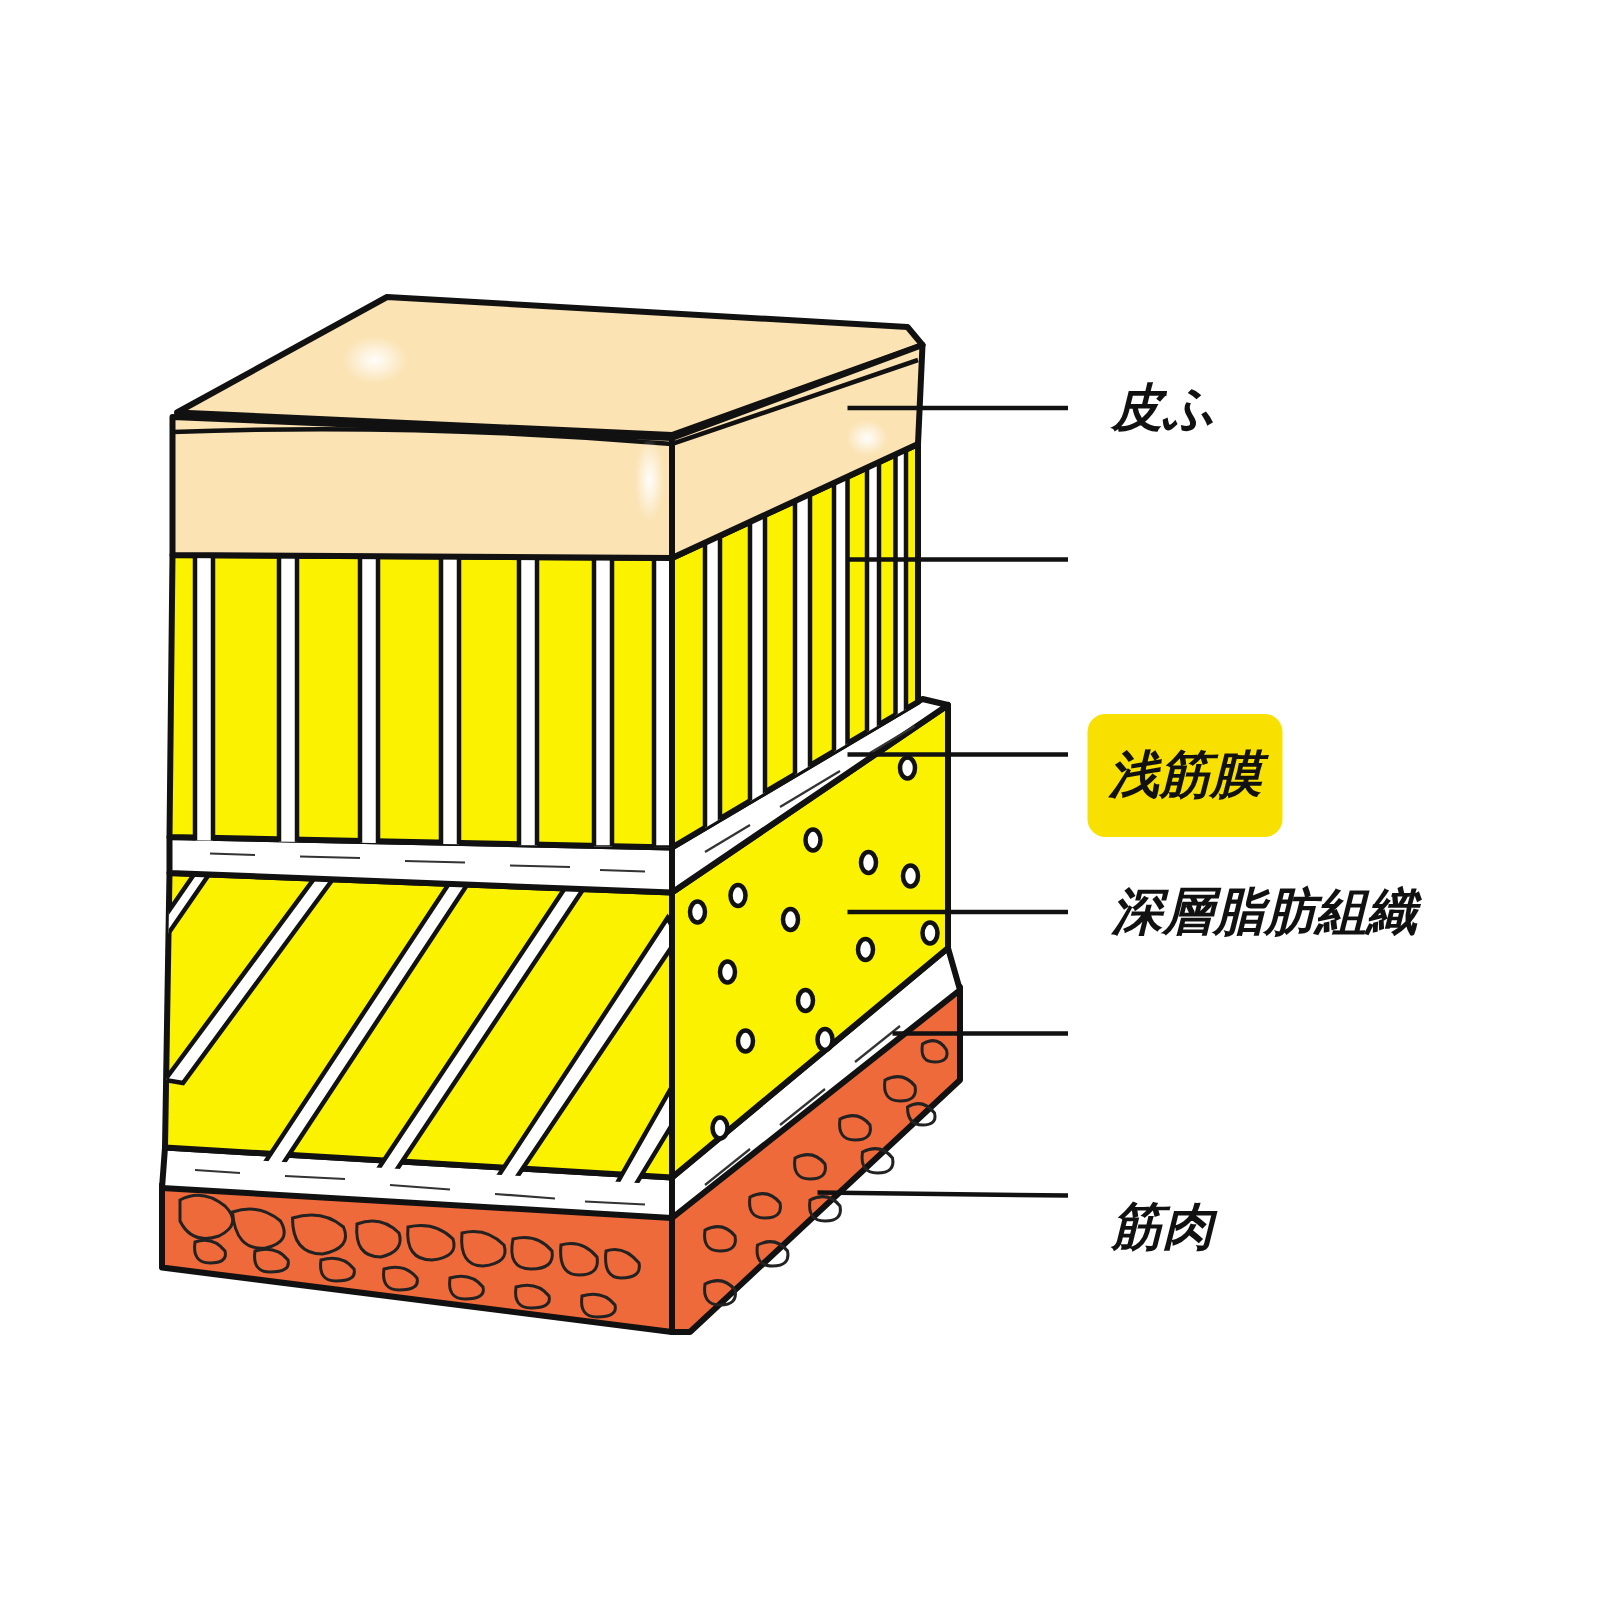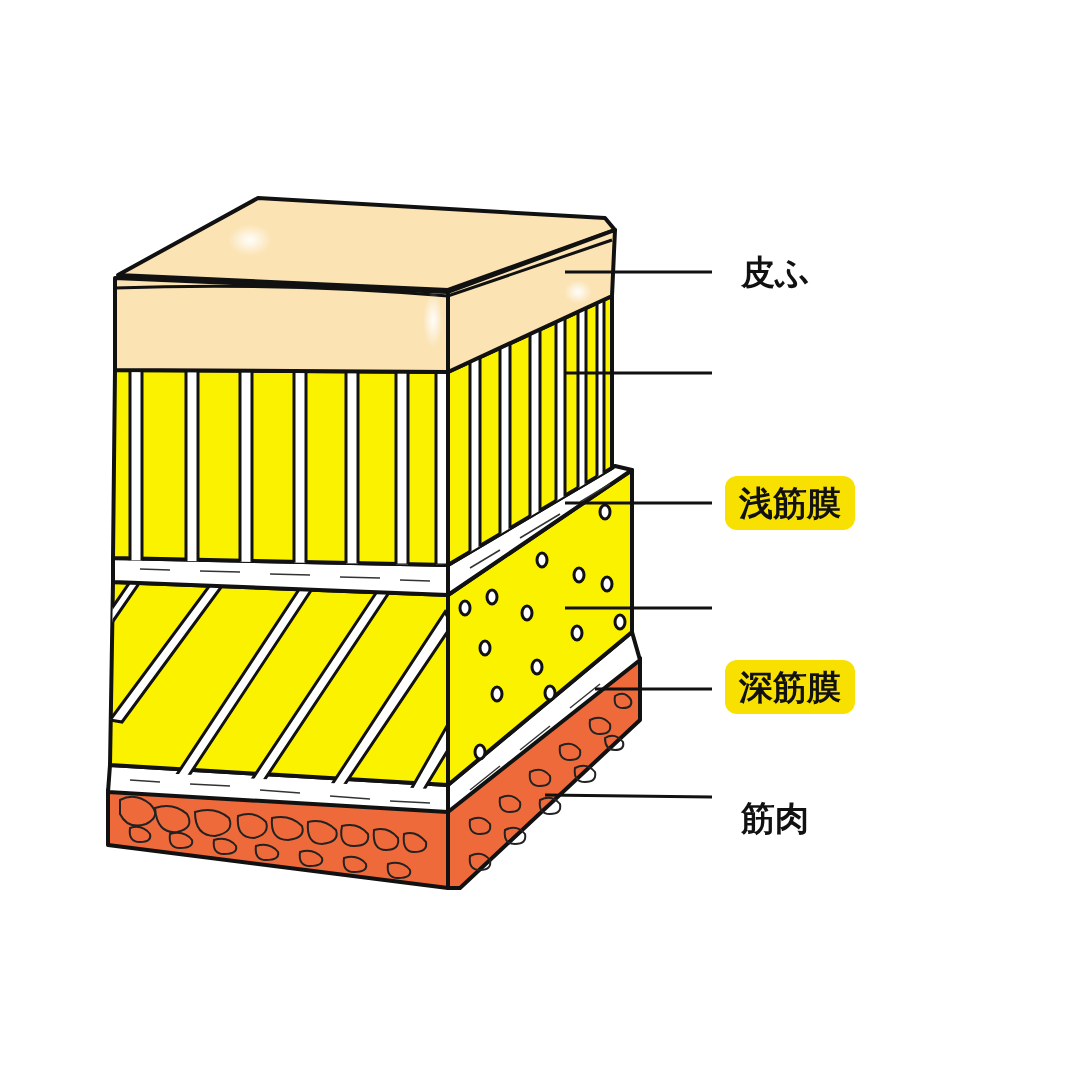--- a/index.html
+++ b/index.html
@@ -1,24 +1,24 @@
 <!DOCTYPE html>
 <html style="--hl: #f8e000;"><head>
 <meta charset="utf-8">
 <style>
   html, body { margin: 0; padding: 0; background: #ffffff; }
   body { width: 1080px; height: 1080px; position: relative; overflow: hidden;
          font-family: "DejaVu Serif", "Liberation Serif", serif; }
-  #stage { position: absolute; left: 0; top: 0; width: 926px; height: 1080px; }
+  #stage { position: absolute; left: 0; top: 0; width: 926px; height: 1080px; font-style: italic; }
   .label {
     position: absolute; font-weight: bold; font-size: 34px; color: #111;
     line-height: 1; white-space: nowrap; letter-spacing: 0px;
   }
   .label.hl {
-    background: var(--hl, #f8e000); border-radius: 12px; padding: 10px 14px;
+    background: var(--hl, #f8e000); border-radius: 12px; padding: 24px 14px;
   }
 </style>
 </head>
 <body>
 
 <div id="stage">
   <svg width="1080" height="1080" viewBox="0 0 1080 1080">
     <defs>
       <clipPath id="frontFat1">
           <polygon points="115,370 448,372 448,565 115,560"></polygon>
@@ -165,15 +165,15 @@
       <line x1="565" y1="373" x2="712" y2="373"></line>
       <line x1="565" y1="503" x2="712" y2="503"></line>
       <line x1="565" y1="608" x2="712" y2="608"></line>
       <line x1="595" y1="689" x2="712" y2="689"></line>
       <line x1="545" y1="795" x2="712" y2="797"></line>
     </g>
   </svg>
 
   <div class="label" style="left:741px; top:255px;">皮ふ</div>
   <div class="label hl" style="left:725px; top:476px;">浅筋膜</div>
-  <div class="label hl" style="left:725px; top:660px;">深筋膜</div>
+  <div class="label" style="left:741px; top:591px;">深層脂肪組織</div>
   <div class="label" style="left:741px; top:801px;">筋肉</div>
 </div>
 
 </body></html>

